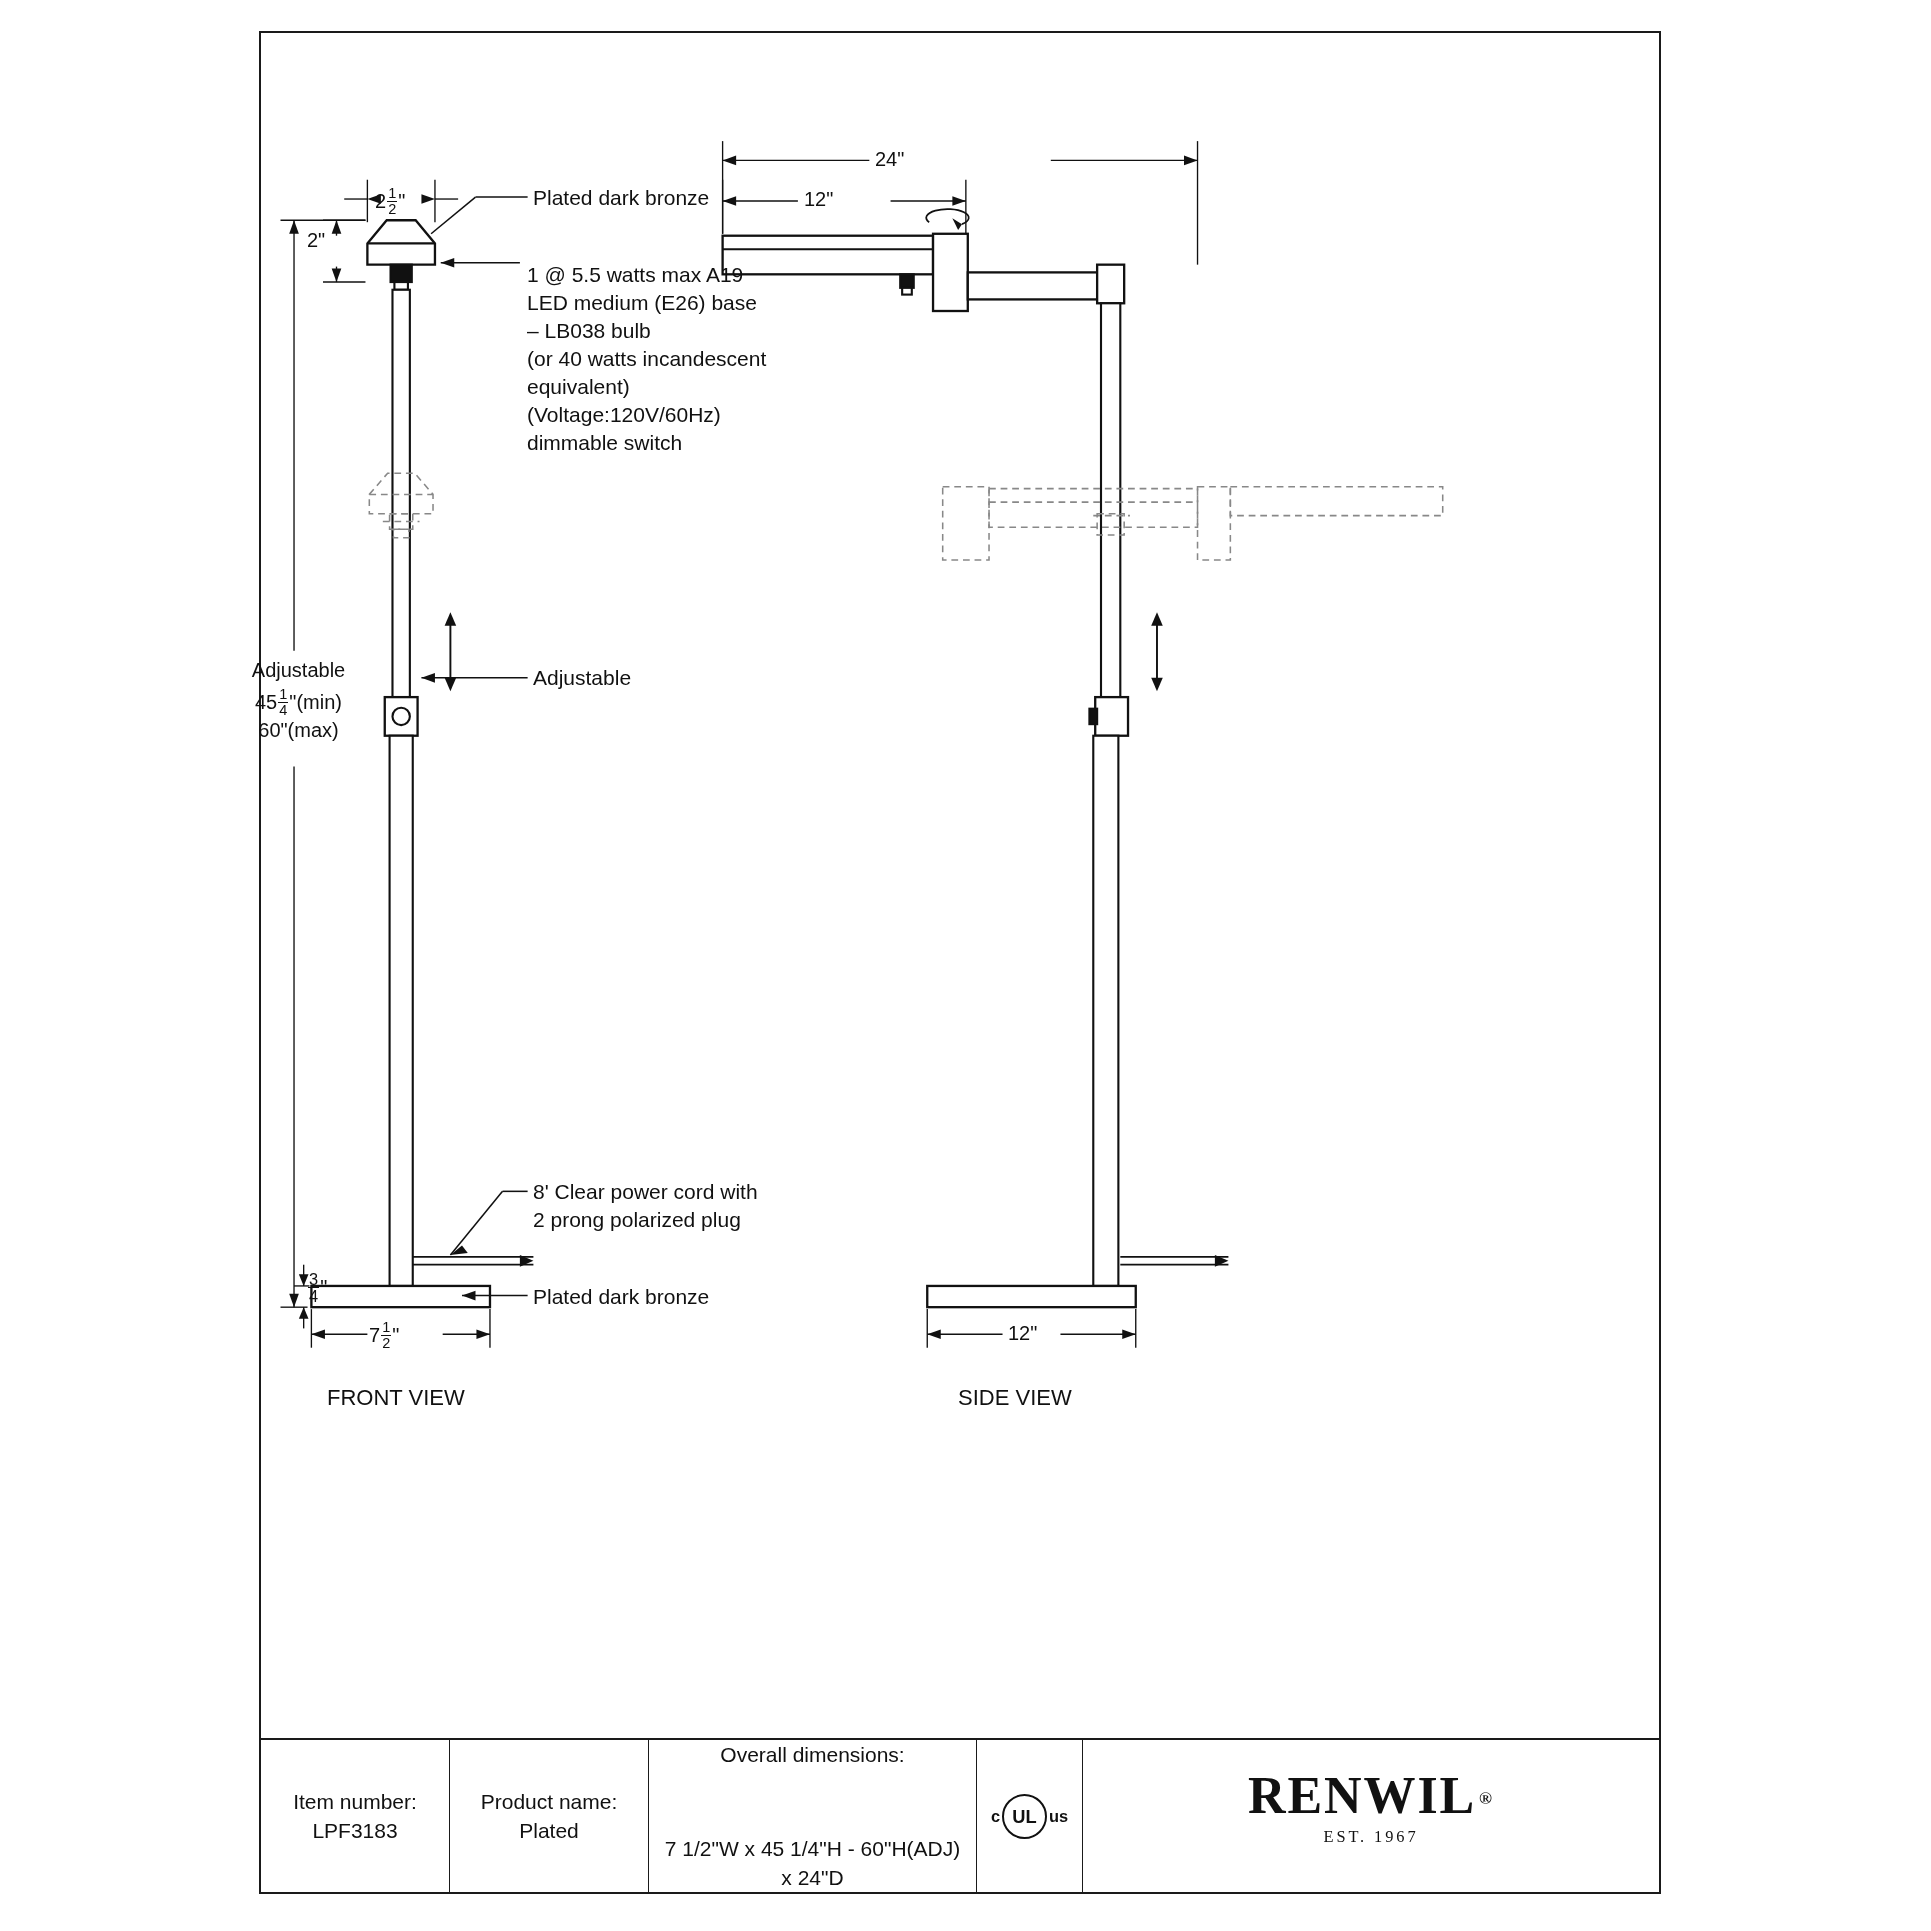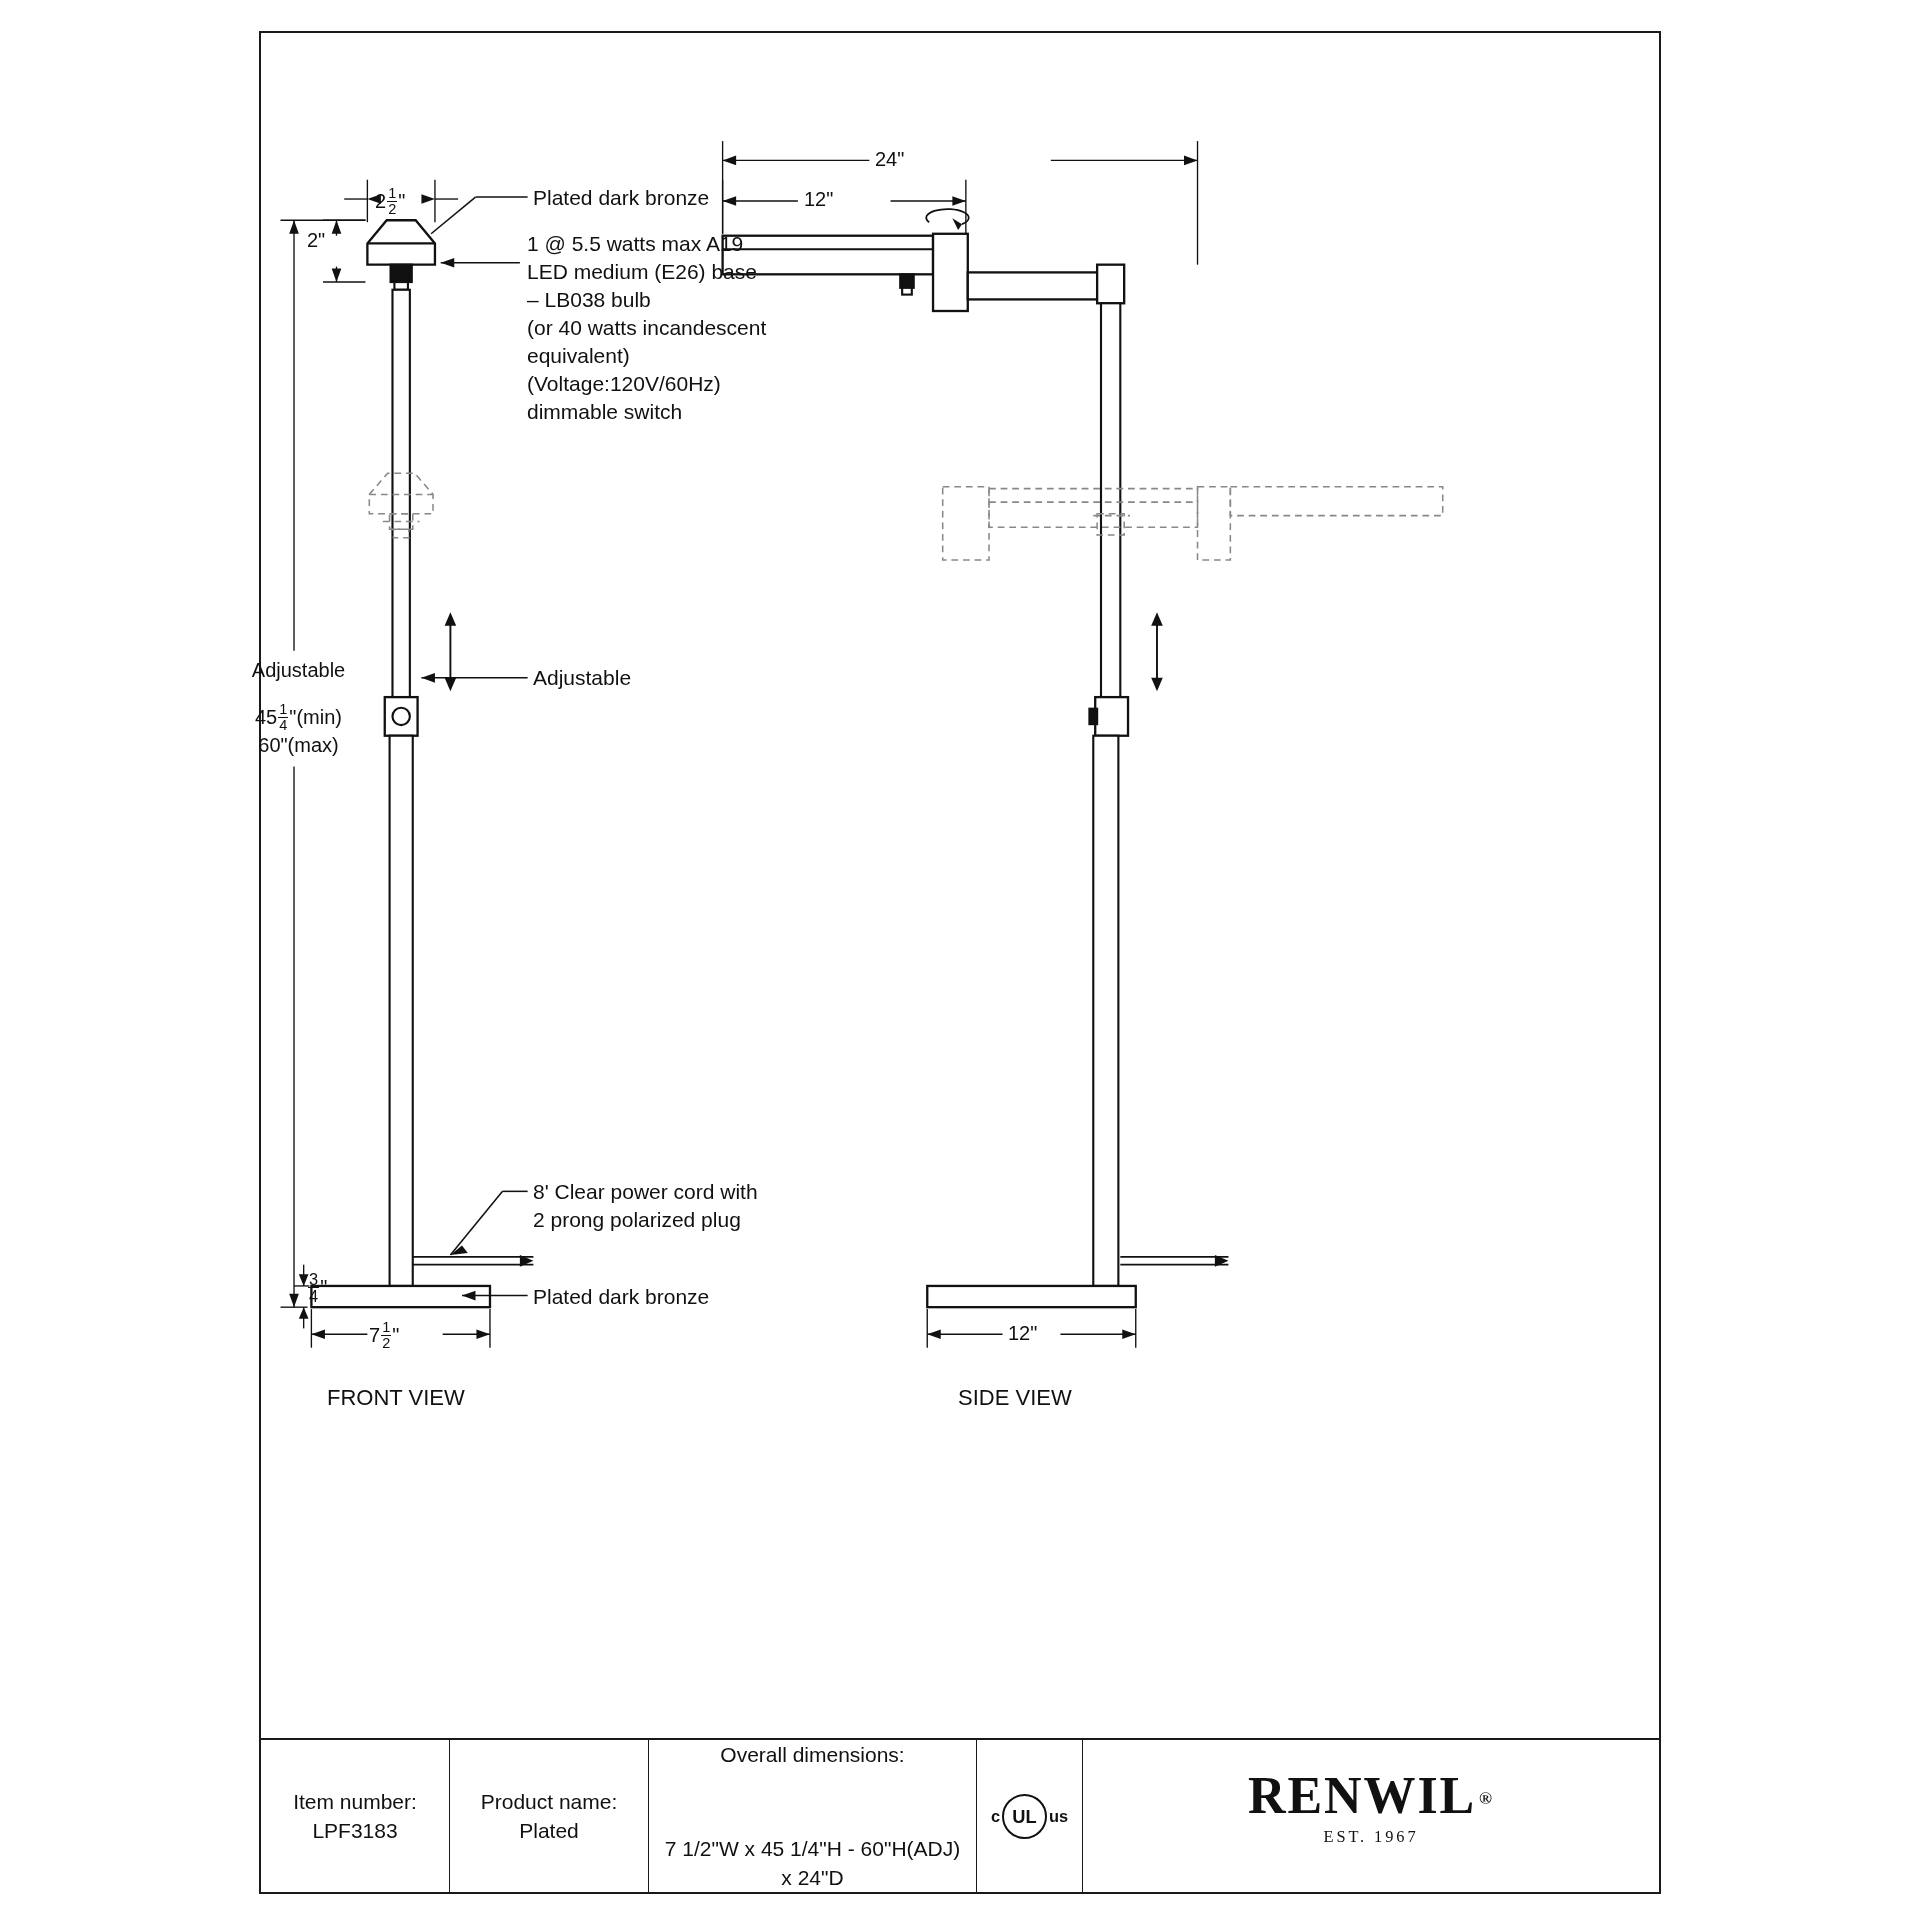--- a/index.html
+++ b/index.html
@@ -231,21 +231,21 @@
             <span class="den">2</span>
           </span>
           <span>"</span>
       </span>
     </div>
 
     <div class="dim" style="left:46px;top:196px;">2"</div>
 
     <div class="dim" style="left:-35px;top:626px;text-align:center;width:145px;">
       <div>Adjustable</div>
-      <div style="margin-top:20px;">
+      <div style="margin-top:5px;">
         <span class="inline-dim">
           <span>45</span>
             <span class="frac">
               <span class="num">1</span>
               <span class="den">4</span>
             </span>
             <span>"(min)</span>
         </span>
       </div>
       <div style="margin-top:1.9px;">60"(max)</div>
@@ -272,21 +272,21 @@
       </span>
     </div>
 
     <div class="dim" style="left:614px;top:115px;">24"</div>
 
     <div class="dim" style="left:543px;top:155px;">12"</div>
 
     <div class="dim" style="left:747px;top:1289px;">12"</div>
 
     <div class="txt" style="left:272px;top:151px;">Plated dark bronze</div>
-    <div class="txt" style="left:266px;top:197px;">1 @ 5.5 watts max A19
+    <div class="txt" style="left:266px;top:228px;">1 @ 5.5 watts max A19
 LED medium (E26) base
 – LB038 bulb
 (or 40 watts incandescent
 equivalent)
 (Voltage:120V/60Hz)
 dimmable switch</div>
     <div class="txt" style="left:272px;top:631px;">Adjustable</div>
     <div class="txt" style="left:272px;top:1145px;">8' Clear power cord with
 2 prong polarized plug</div>
     <div class="txt" style="left:272px;top:1250px;">Plated dark bronze</div>

